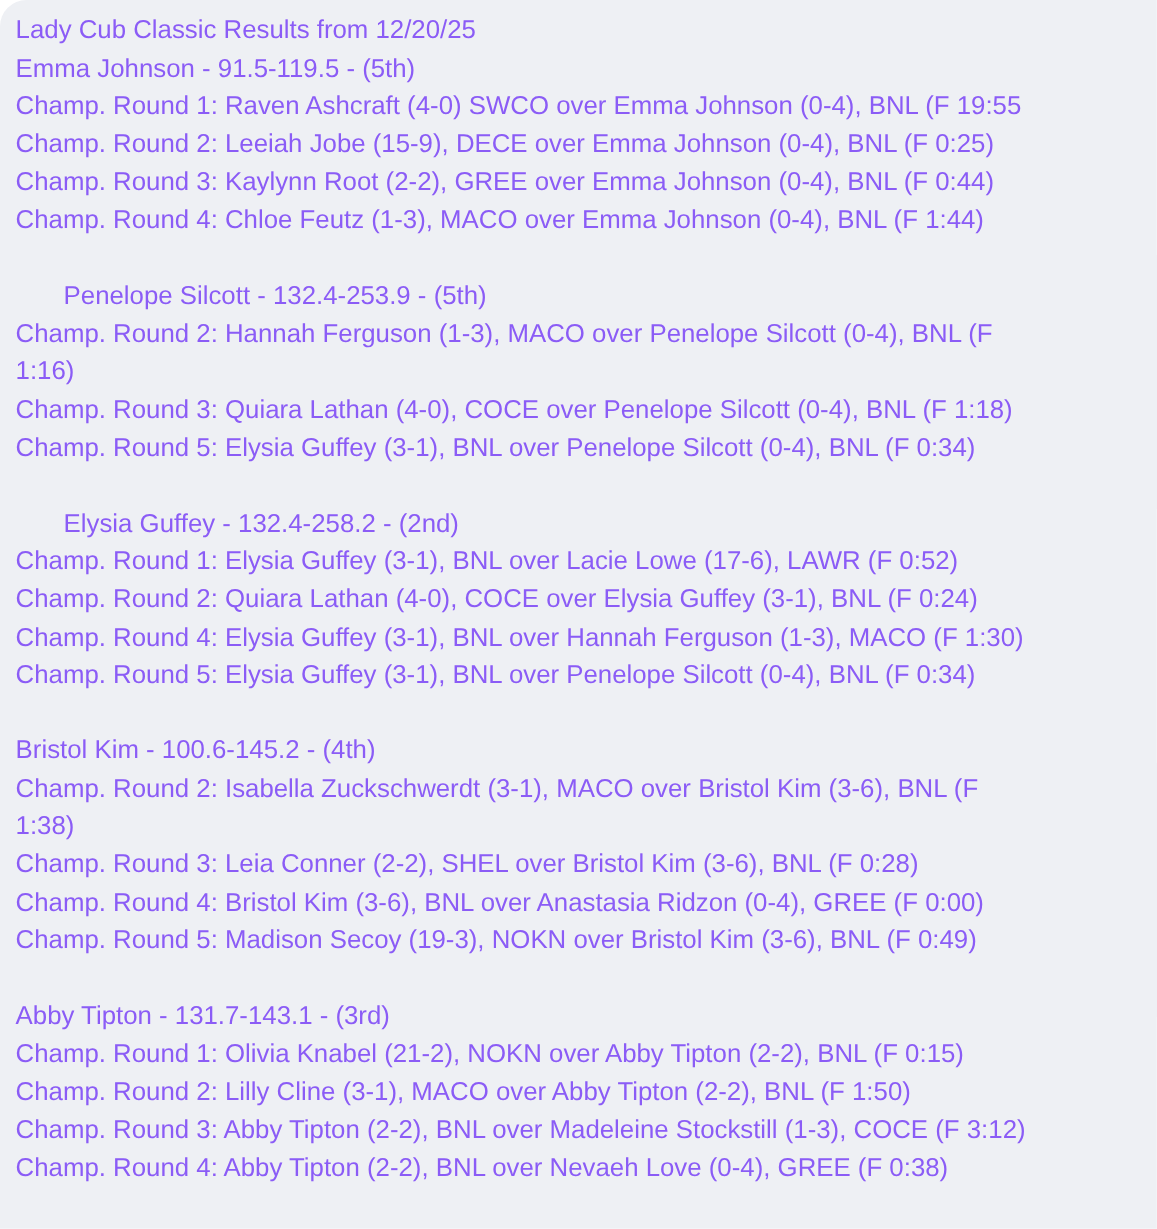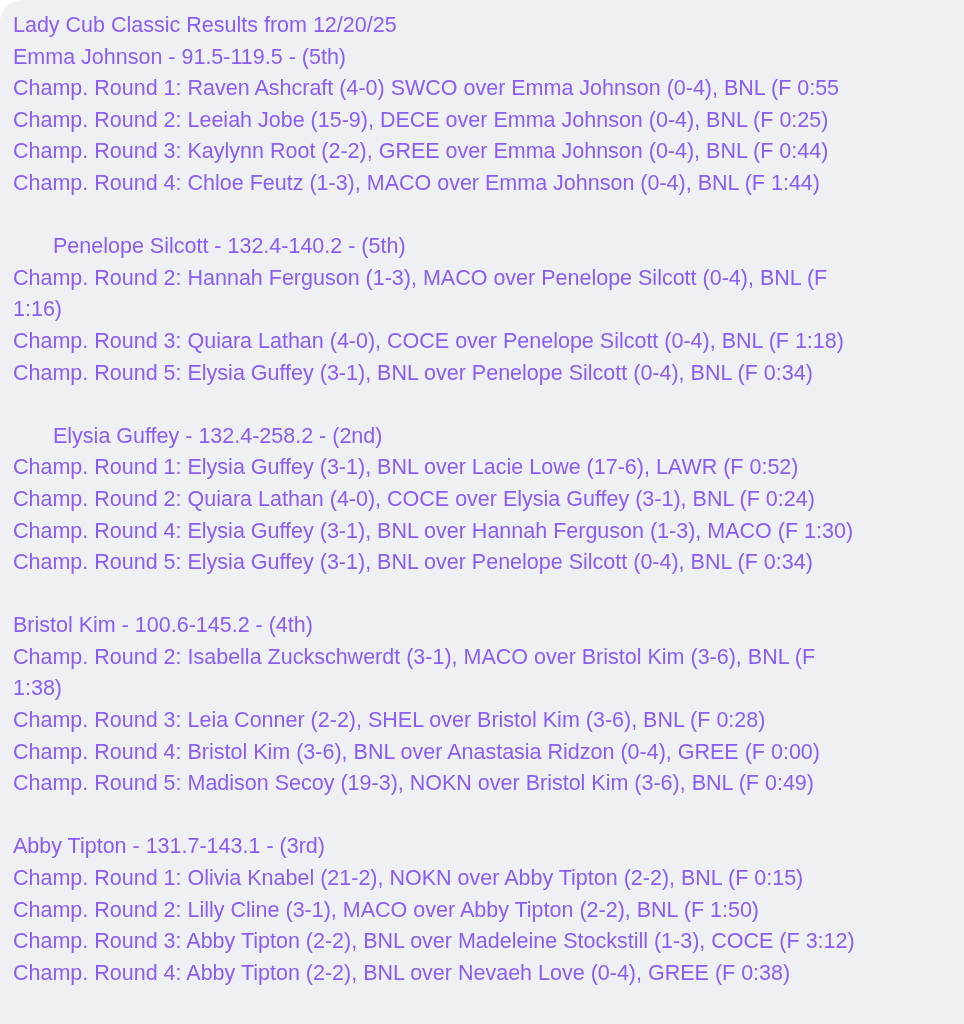--- a/index.html
+++ b/index.html
@@ -41,28 +41,28 @@
 </style>
 </head>
 <body>
 
 <div class="bubble">
   <div class="content">
 
     <div class="line">Lady Cub Classic Results from 12/20/25</div>
 
     <div class="line">Emma Johnson - 91.5-119.5 - (5th)</div>
-    <div class="line">Champ. Round 1: Raven Ashcraft (4-0) SWCO over Emma Johnson (0-4), BNL (F 0:55</div>
+    <div class="line">Champ. Round 1: Raven Ashcraft (4-0) SWCO over Emma Johnson (0-4), BNL (F 19:55</div>
     <div class="line">Champ. Round 2: Leeiah Jobe (15-9), DECE over Emma Johnson (0-4), BNL (F 0:25)</div>
     <div class="line">Champ. Round 3: Kaylynn Root (2-2), GREE over Emma Johnson (0-4), BNL (F 0:44)</div>
     <div class="line">Champ. Round 4: Chloe Feutz (1-3), MACO over Emma Johnson (0-4), BNL (F 1:44)</div>
 
     <div class="line gap"></div>
 
-    <div class="line indent">Penelope Silcott - 132.4-140.2 - (5th)</div>
+    <div class="line indent">Penelope Silcott - 132.4-253.9 - (5th)</div>
     <div class="line">Champ. Round 2: Hannah Ferguson (1-3), MACO over Penelope Silcott (0-4), BNL (F</div>
     <div class="line">1:16)</div>
     <div class="line">Champ. Round 3: Quiara Lathan (4-0), COCE over Penelope Silcott (0-4), BNL (F 1:18)</div>
     <div class="line">Champ. Round 5: Elysia Guffey (3-1), BNL over Penelope Silcott (0-4), BNL (F 0:34)</div>
 
     <div class="line gap"></div>
 
     <div class="line indent">Elysia Guffey - 132.4-258.2 - (2nd)</div>
     <div class="line">Champ. Round 1: Elysia Guffey (3-1), BNL over Lacie Lowe (17-6), LAWR (F 0:52)</div>
     <div class="line">Champ. Round 2: Quiara Lathan (4-0), COCE over Elysia Guffey (3-1), BNL (F 0:24)</div>

